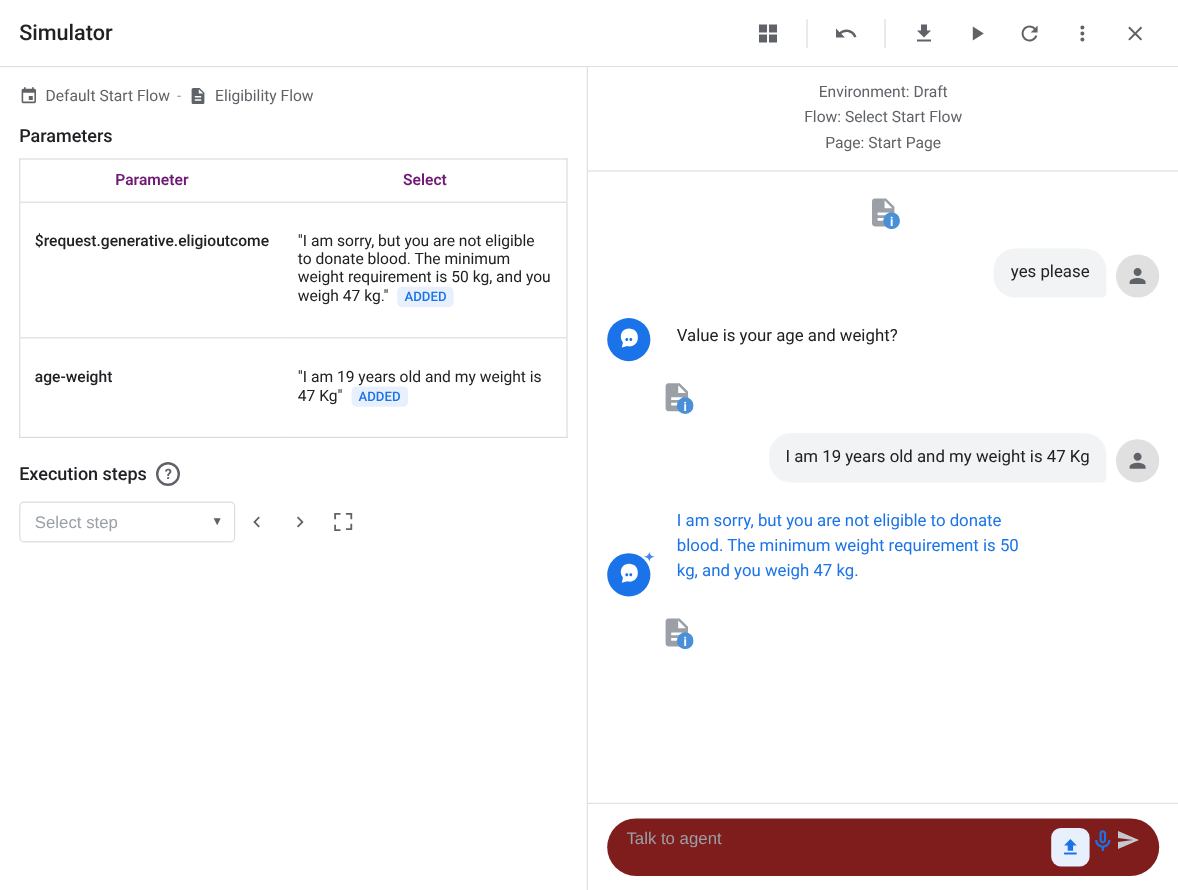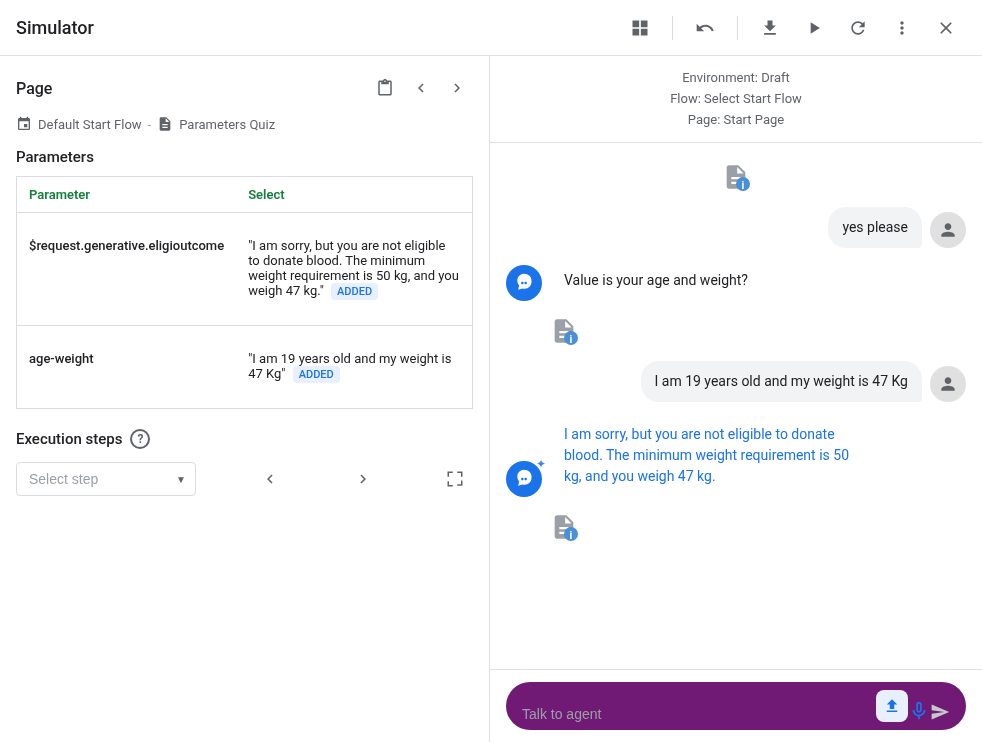--- a/index.html
+++ b/index.html
@@ -112,24 +112,24 @@
     .params-table {
       width: 100%;
       border: 1px solid #dadce0;
       border-radius: 4px;
       border-collapse: collapse;
       margin-bottom: 20px;
     }
     .params-table th {
       background: #fff;
       padding: 10px 12px;
-      text-align: left;
+      text-align: center;
       font-weight: 600;
       font-size: 13px;
-      color: #15803d;
+      color: #701a75;
       border-bottom: 1px solid #dadce0;
     }
     .params-table td {
       padding: 25px 12px;
       font-size: 13px;
       color: #202124;
       border-bottom: 1px solid #dadce0;
       vertical-align: top;
     }
     .params-table tr:last-child td {
@@ -174,21 +174,20 @@
       display: flex;
       align-items: center;
       justify-content: center;
       cursor: pointer;
     }
 
     .exec-steps-controls {
       display: flex;
       align-items: center;
       gap: 0;
-      justify-content: space-between;
     }
     .select-step-wrapper {
       position: relative;
       display: inline-block;
     }
     .select-step-wrapper select {
       padding: 8px 32px 8px 12px;
       border: 1px solid #dadce0;
       border-radius: 4px;
       font-size: 14px;
@@ -302,22 +301,22 @@
     .chat-input-area {
       padding: 12px 16px;
       border-top: 1px solid #e0e0e0;
       display: flex;
       align-items: center;
       gap: 8px;
     }
     .chat-input-wrapper {
       flex: 1;
       display: flex;
-      align-items: flex-end;
-      background: #701a75;
+      align-items: flex-start;
+      background: #7f1d1d;
       border-radius: 24px;
       padding: 8px 16px;
       gap: 0;
     }
     .chat-input {
       flex: 1;
       border: none;
       background: transparent;
       font-size: 14px;
       color: #9aa0a6;
@@ -401,51 +400,31 @@
           <path d="M19 6.41L17.59 5 12 10.59 6.41 5 5 6.41 10.59 12 5 17.59 6.41 19 12 13.41 17.59 19 19 17.59 13.41 12z"></path>
         </svg>
     </button>
   </div>
 </div>
 
 <div class="main-content">
 
   <div class="left-panel">
 
-    <div class="page-header">
-      <span class="page-title-label">Page</span>
-      <div class="page-nav-actions">
-        <button class="icon-btn" style="width:32px;height:32px;">
-          <svg width="18" height="18" viewBox="0 0 24 24" fill="#5f6368">
-              <path d="M19 2h-4.18C14.4.84 13.3 0 12 0c-1.3 0-2.4.84-2.82 2H5c-1.1 0-2 .9-2 2v16c0 1.1.9 2 2 2h14c1.1 0 2-.9 2-2V4c0-1.1-.9-2-2-2zm-7 0c.55 0 1 .45 1 1s-.45 1-1 1-1-.45-1-1 .45-1 1-1zm7 18H5V4h2v3h10V4h2v16z"></path>
-            </svg>
-        </button>
-        <button class="icon-btn" style="width:32px;height:32px;">
-          <svg width="18" height="18" viewBox="0 0 24 24" fill="#5f6368">
-              <path d="M15.41 7.41L14 6l-6 6 6 6 1.41-1.41L10.83 12z"></path>
-            </svg>
-        </button>
-        <button class="icon-btn" style="width:32px;height:32px;">
-          <svg width="18" height="18" viewBox="0 0 24 24" fill="#5f6368">
-              <path d="M10 6L8.59 7.41 13.17 12l-4.58 4.59L10 18l6-6z"></path>
-            </svg>
-        </button>
-      </div>
-    </div>
 
     <div class="breadcrumb">
       <svg width="16" height="16" viewBox="0 0 24 24" fill="#5f6368">
           <path d="M17 12h-5v5h5v-5zM16 1v2H8V1H6v2H5c-1.11 0-1.99.9-1.99 2L3 19c0 1.1.89 2 2 2h14c1.1 0 2-.9 2-2V5c0-1.1-.9-2-2-2h-1V1h-2zm3 18H5V8h14v11z"></path>
         </svg>
       <span>Default Start Flow</span>
       <span class="breadcrumb-separator">-</span>
       <svg width="16" height="16" viewBox="0 0 24 24" fill="#5f6368">
           <path d="M14 2H6c-1.1 0-2 .9-2 2v16c0 1.1.9 2 2 2h12c1.1 0 2-.9 2-2V8l-6-6zm2 16H8v-2h8v2zm0-4H8v-2h8v2zm-3-5V3.5L18.5 9H13z"></path>
         </svg>
-      <span>Parameters Quiz</span>
+      <span>Eligibility Flow</span>
     </div>
 
     <div class="params-title">Parameters</div>
     <table class="params-table">
       <thead>
         <tr>
           <th>Parameter</th>
           <th>Select</th>
         </tr>
       </thead>

